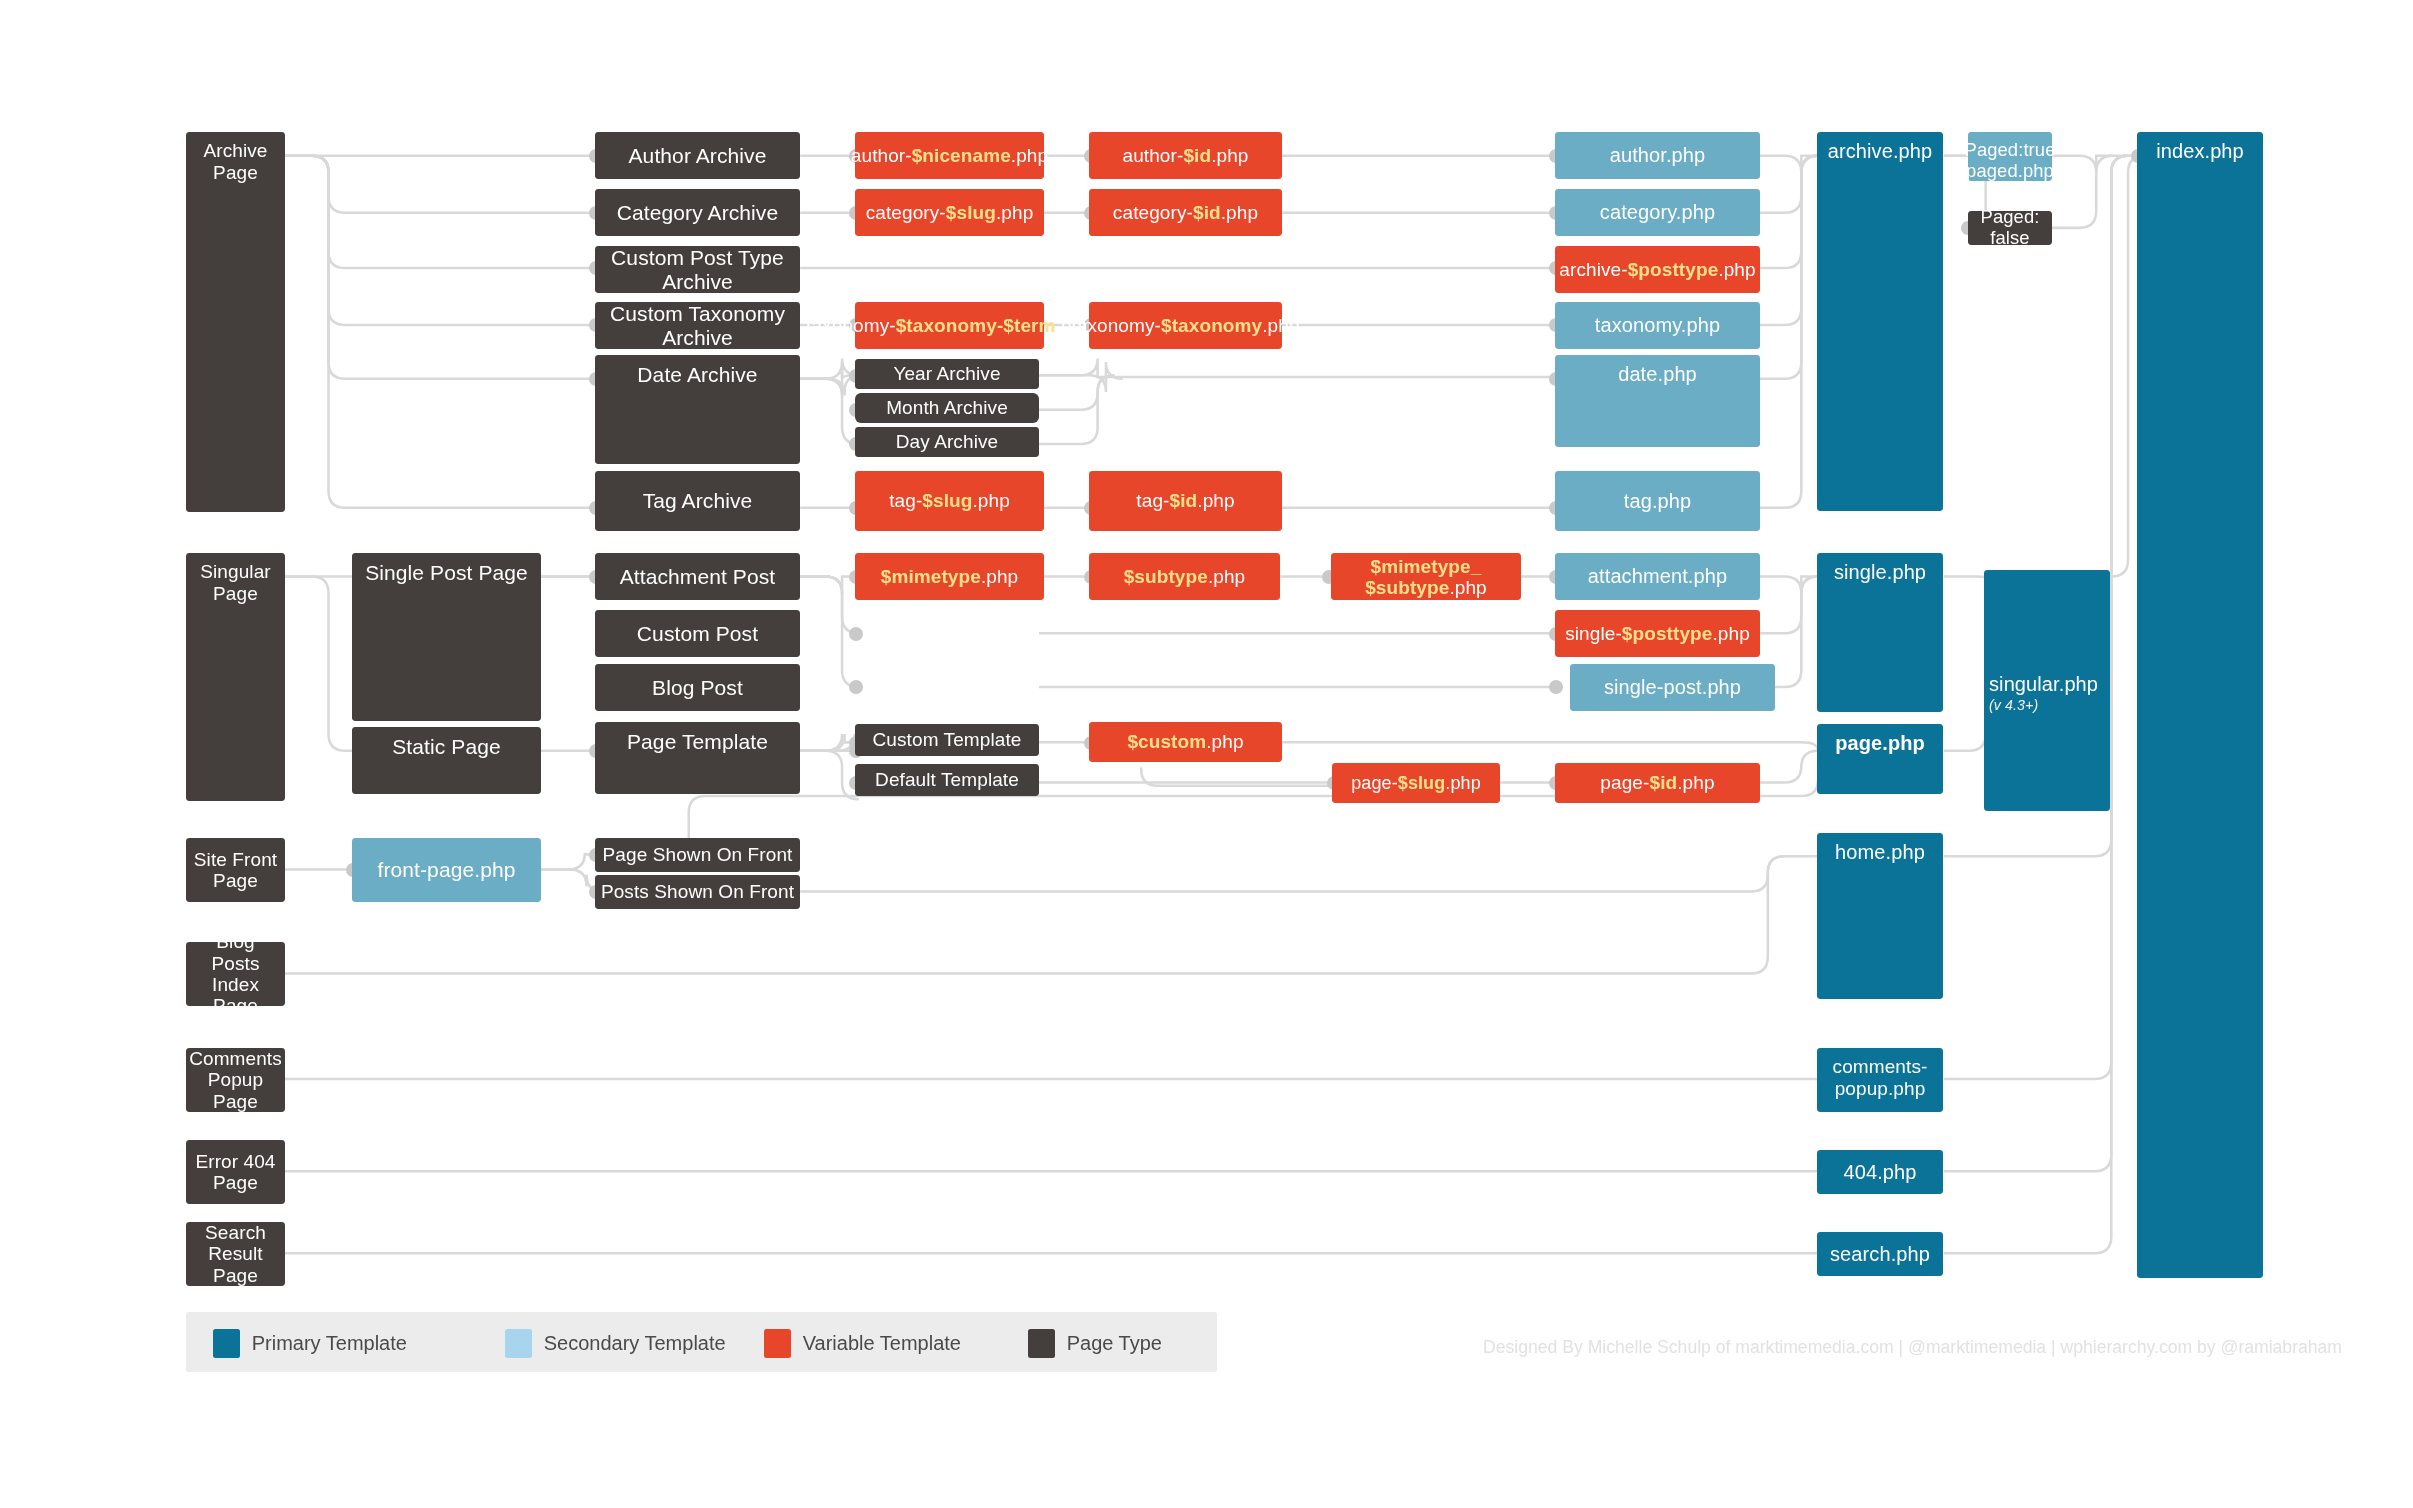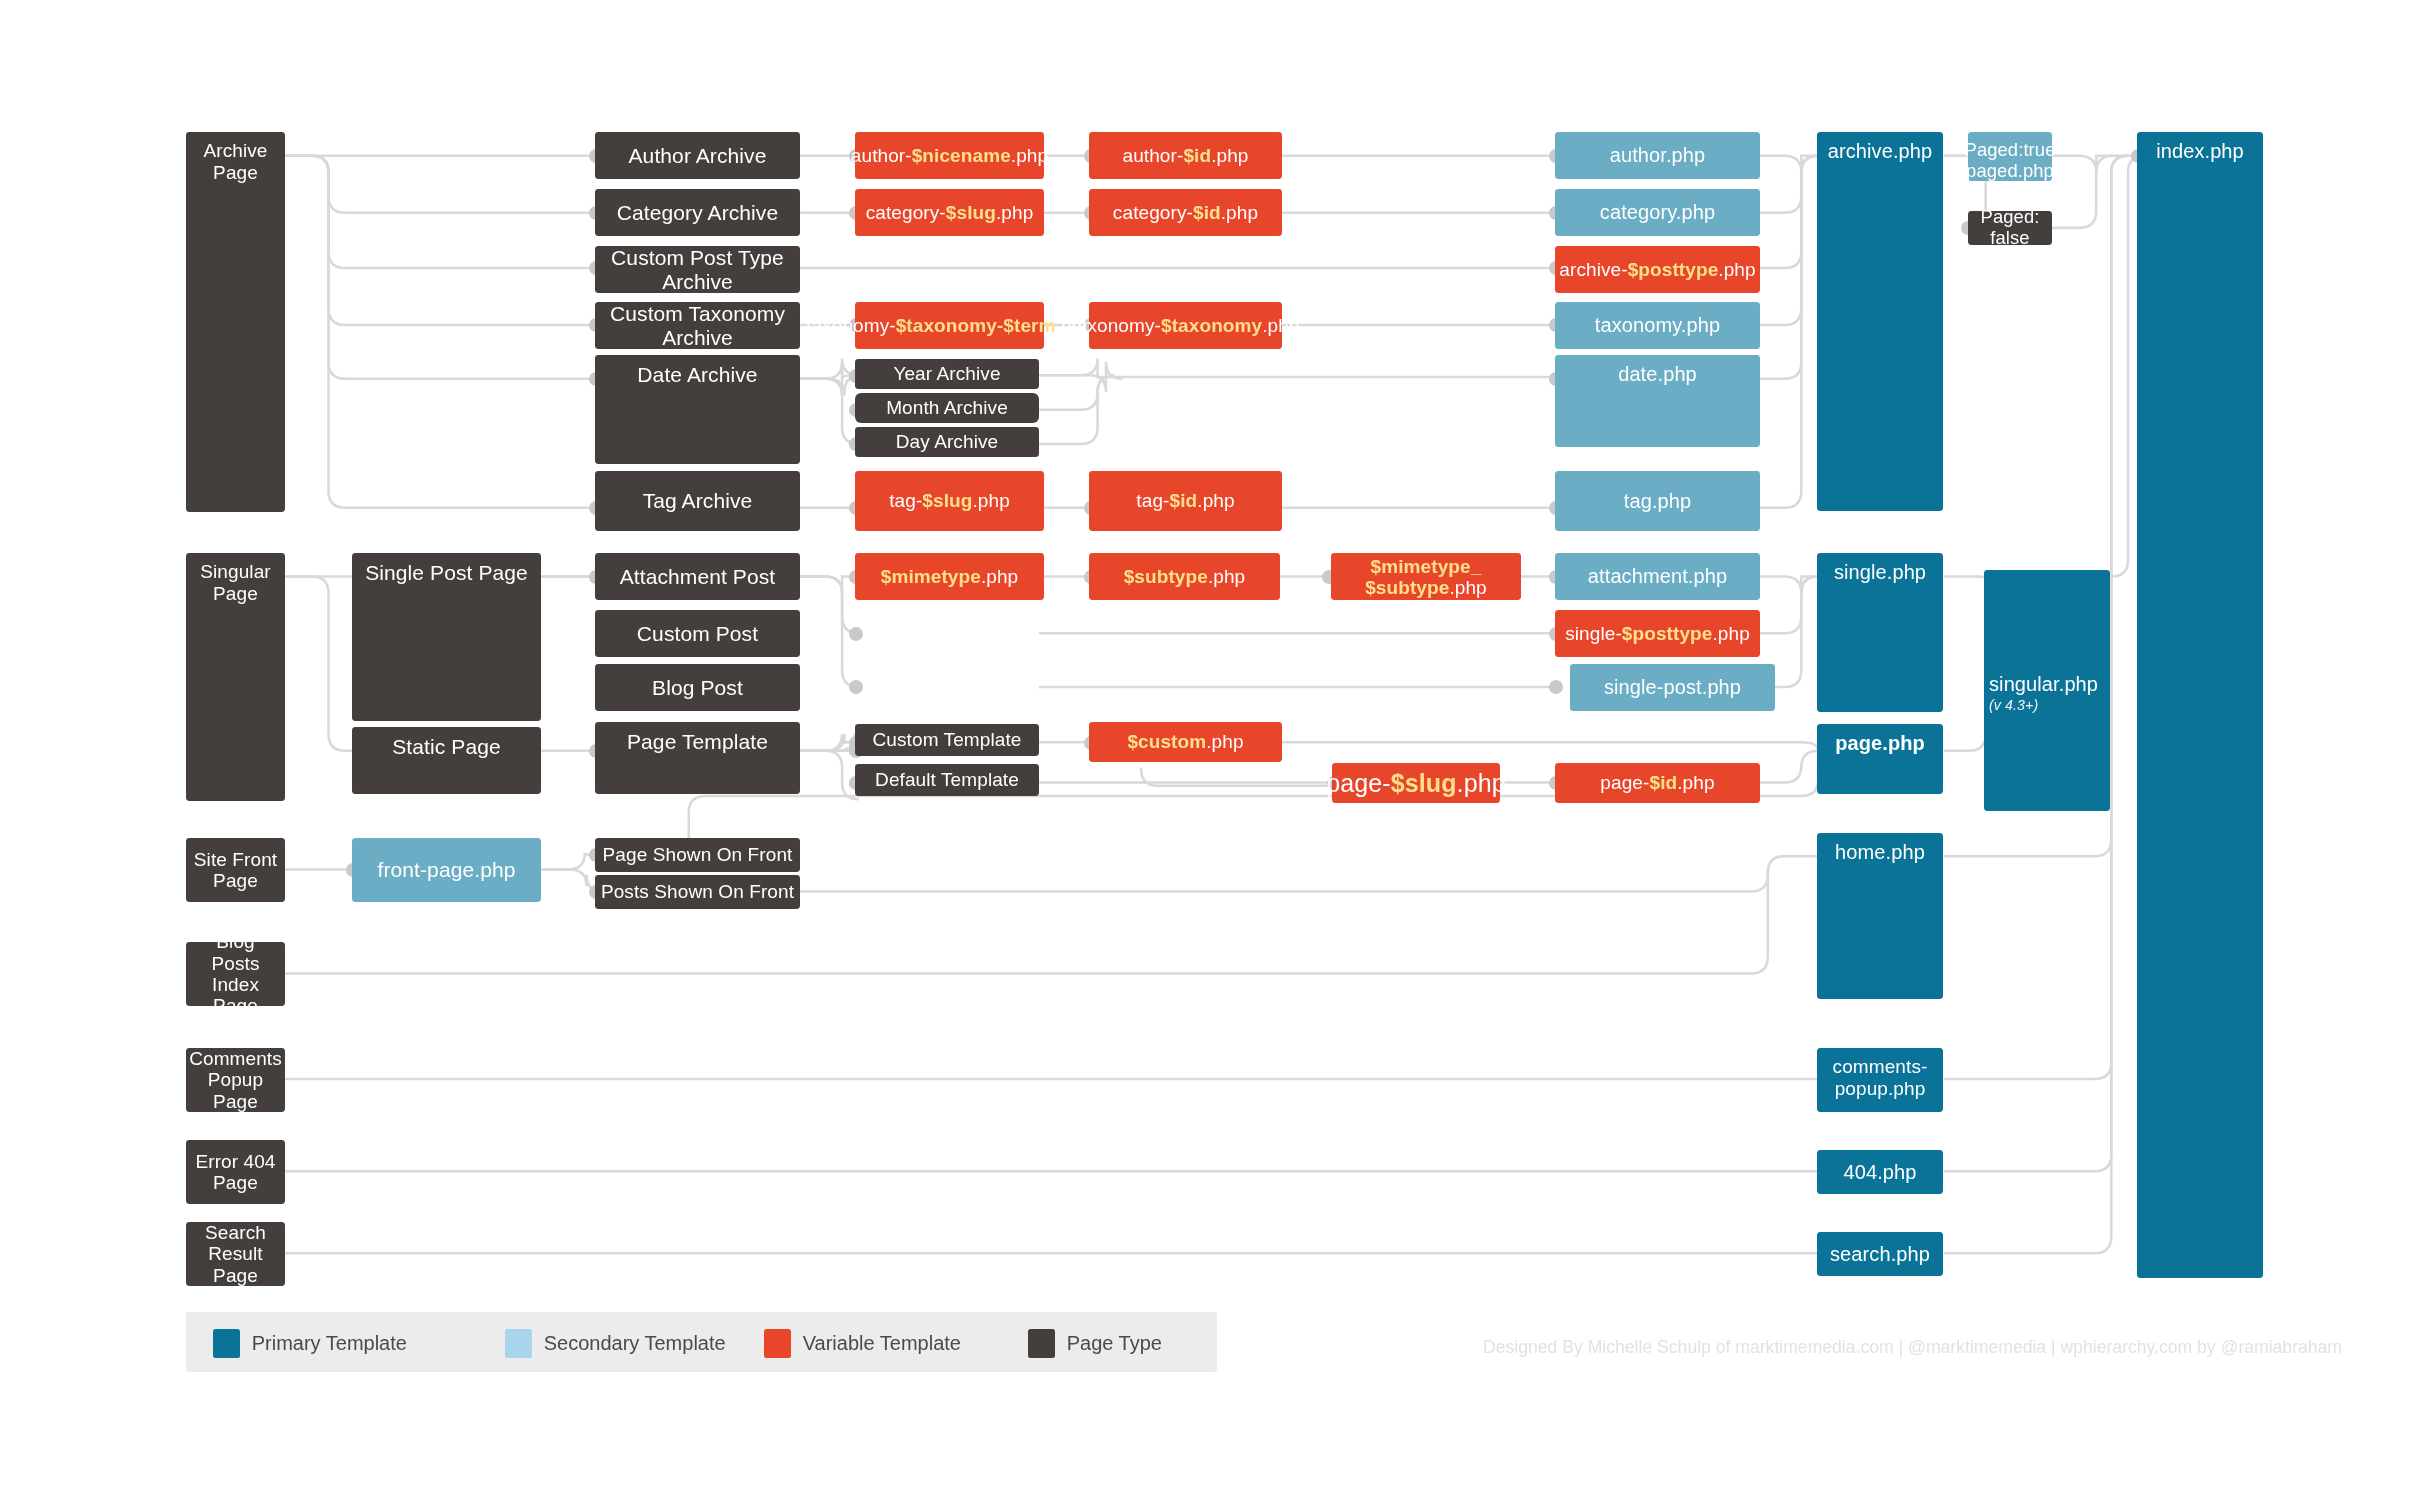--- a/index.html
+++ b/index.html
@@ -367,21 +367,21 @@
   <div class="node kind-var" style="left:1089px;top:553px;width:191px;height:47px;font-size:19px;">
     <span class="lbl"><span class="var-token">$subtype</span><span class="plain">.php</span></span>
   </div>
   <div class="node kind-var" style="left:1331px;top:553px;width:190px;height:47px;font-size:19px;align-items:flex-end;">
     <span class="lbl"><span class="var-token">$mimetype_<br>$subtype</span><span class="plain">.php</span></span>
   </div>
 
   <div class="node kind-var" style="left:1089px;top:722px;width:193px;height:40px;font-size:19px;">
     <span class="lbl"><span class="var-token">$custom</span><span class="plain">.php</span></span>
   </div>
-  <div class="node kind-var" style="left:1332px;top:763px;width:168px;height:40px;font-size:25px;">
+  <div class="node kind-var" style="left:1332px;top:763px;width:168px;height:40px;font-size:18px;">
     <span class="lbl"><span class="plain">page-</span><span class="var-token">$slug</span><span class="plain">.php</span></span>
   </div>
   <div class="node kind-var" style="left:1555px;top:763px;width:205px;height:40px;font-size:19px;">
     <span class="lbl"><span class="plain">page-</span><span class="var-token">$id</span><span class="plain">.php</span></span>
   </div>
 
   <div class="node kind-second" style="left:1555px;top:132px;width:205px;height:47px;font-size:20px;">
     <span class="lbl">author.php</span>
   </div>
   <div class="node kind-second" style="left:1555px;top:189px;width:205px;height:47px;font-size:20px;">

